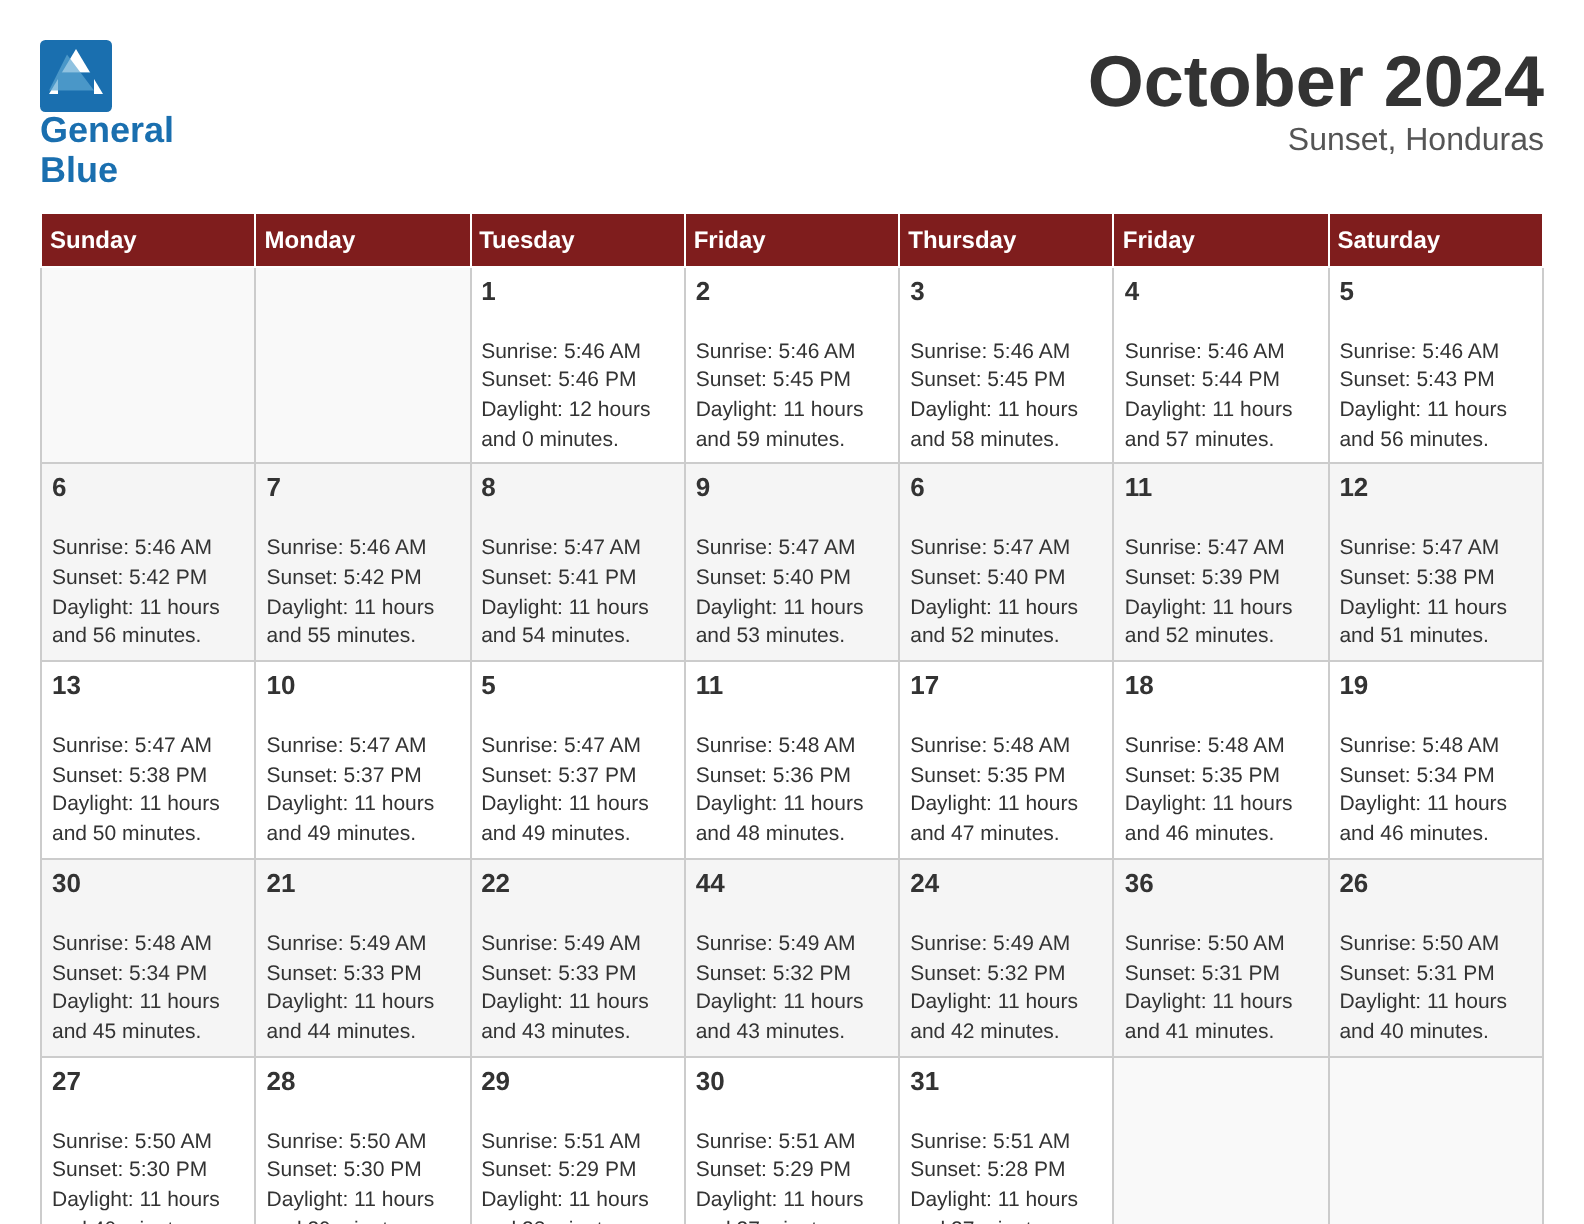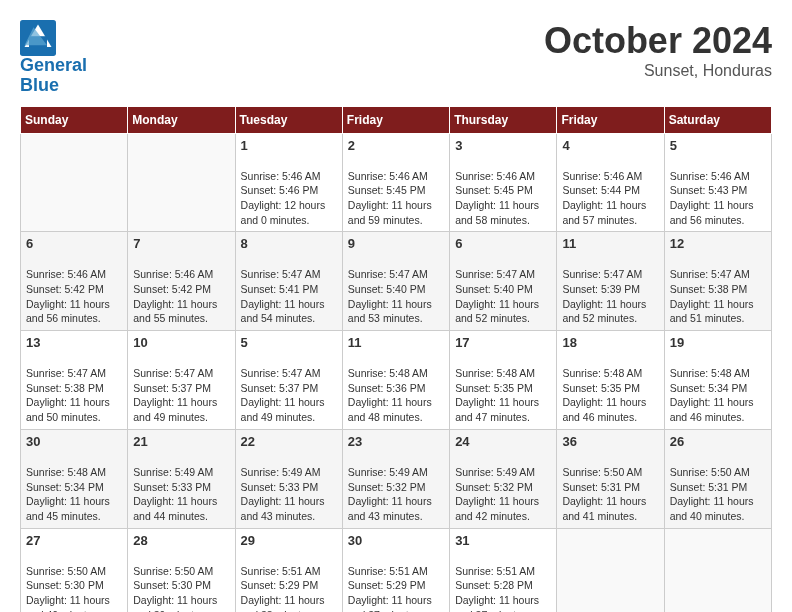--- a/index.html
+++ b/index.html
@@ -271,21 +271,21 @@
 and 44 minutes.</div>
         </td>
         <td>
           <span class="day-num">22</span>
           <div class="day-info" style="white-space: pre-line;">Sunrise: 5:49 AM
 Sunset: 5:33 PM
 Daylight: 11 hours
 and 43 minutes.</div>
         </td>
         <td>
-          <span class="day-num">23</span>
+          <span class="day-num">44</span>
           <div class="day-info" style="white-space: pre-line;">Sunrise: 5:49 AM
 Sunset: 5:32 PM
 Daylight: 11 hours
 and 43 minutes.</div>
         </td>
         <td>
           <span class="day-num">24</span>
           <div class="day-info" style="white-space: pre-line;">Sunrise: 5:49 AM
 Sunset: 5:32 PM
 Daylight: 11 hours

